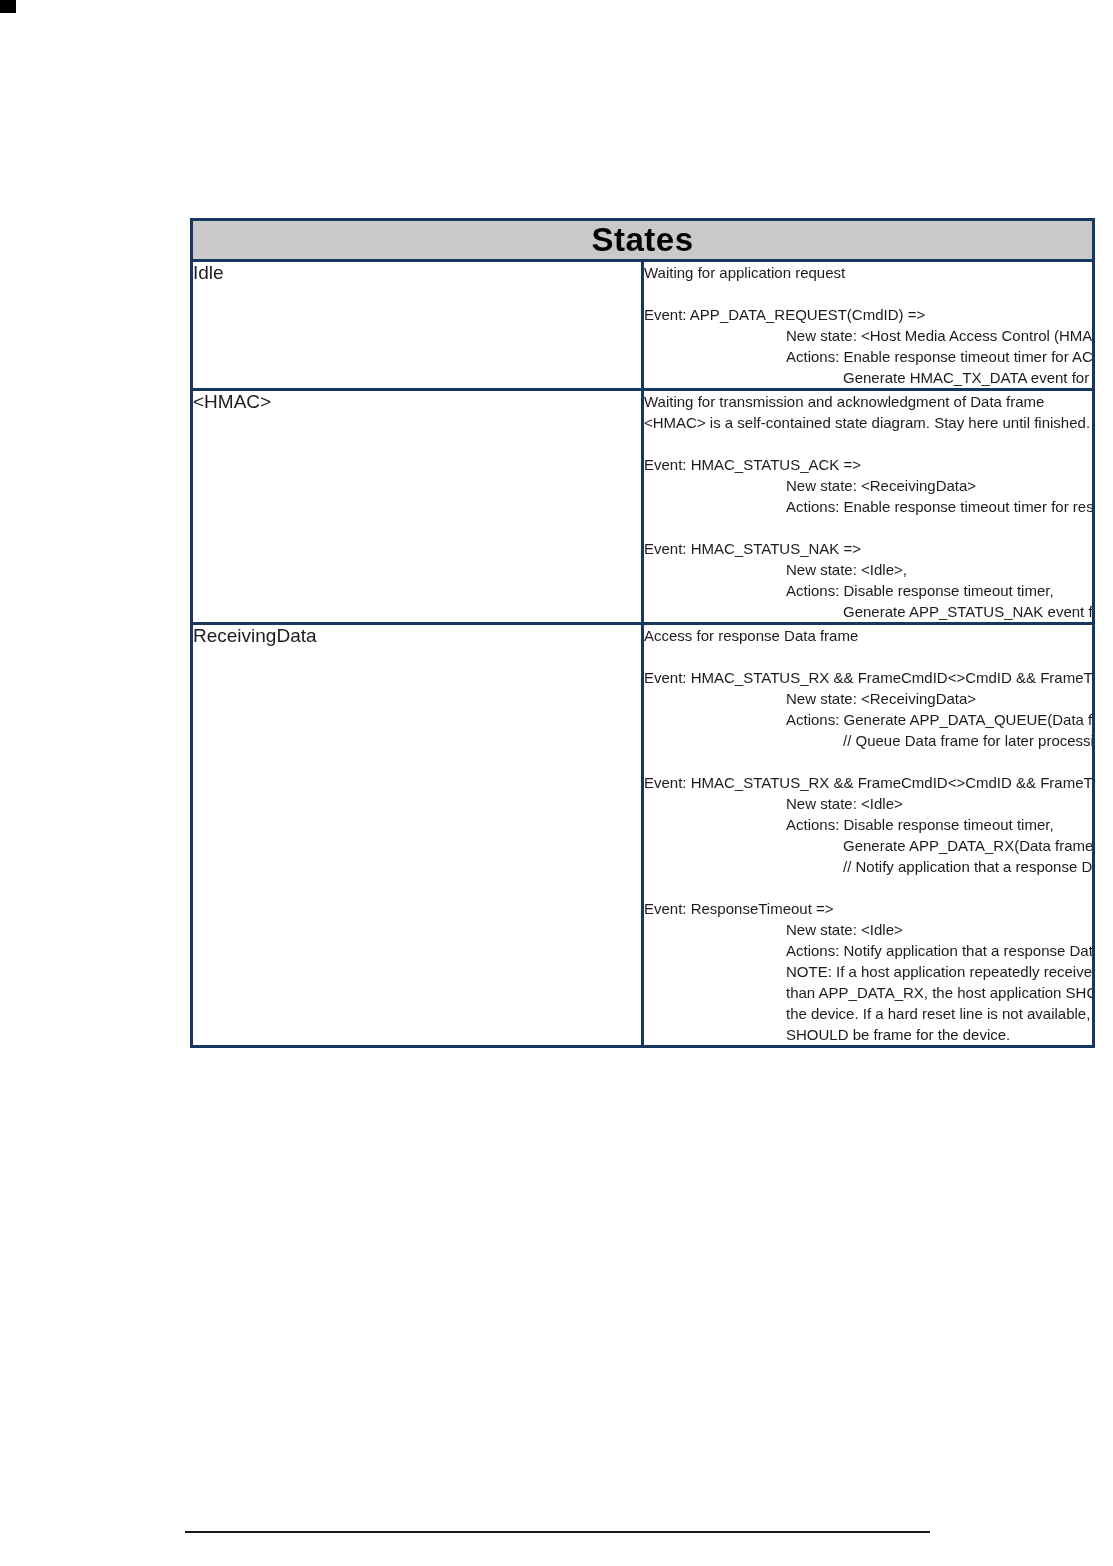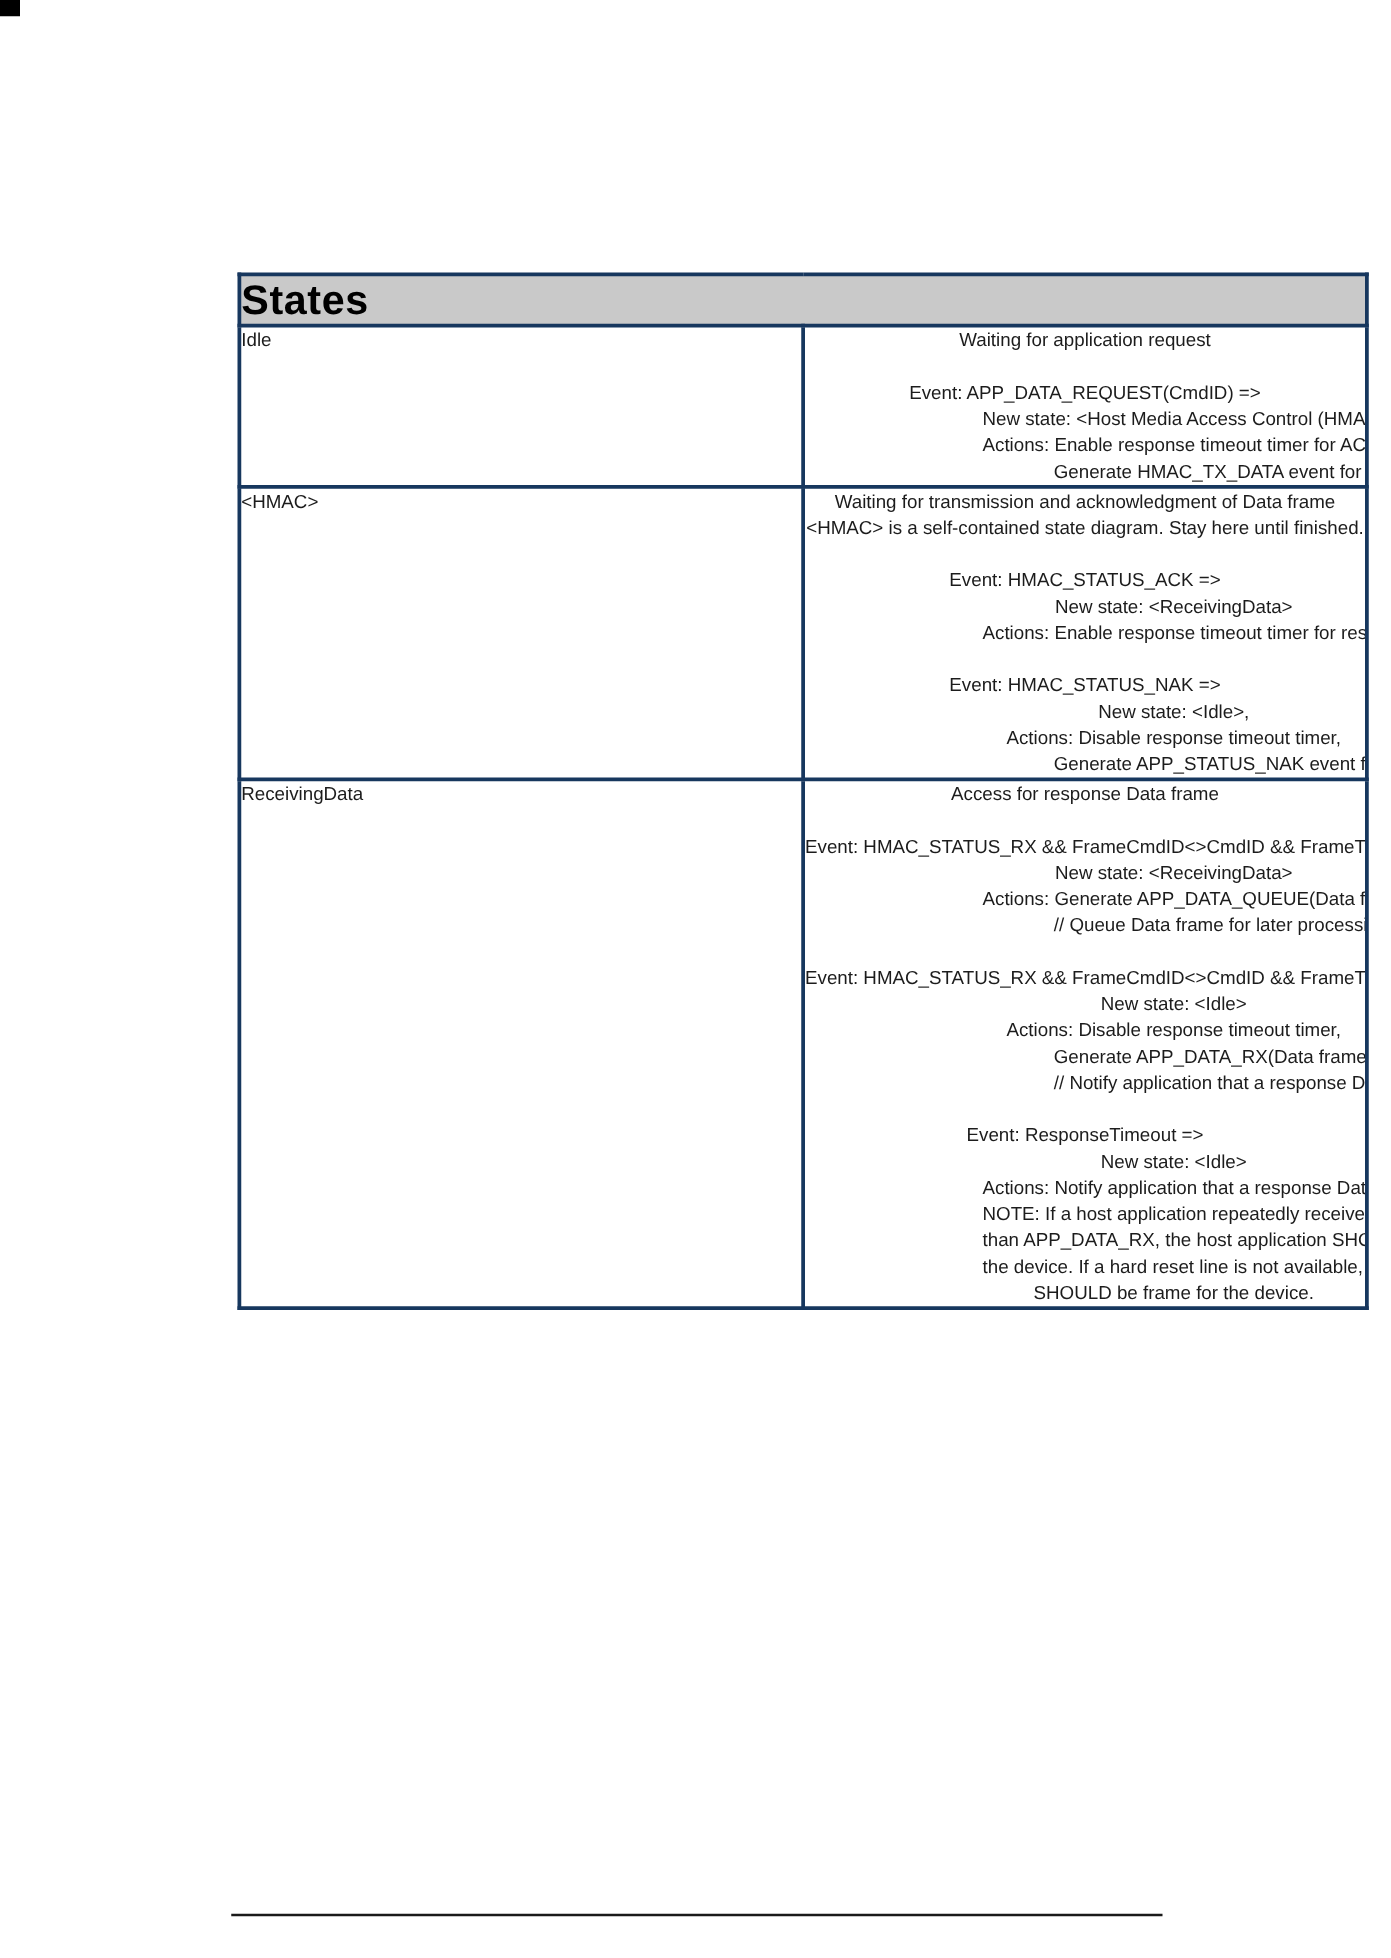--- a/index.html
+++ b/index.html
@@ -20,39 +20,39 @@
     position: absolute; left: 190px; top: 218px; width: 905px;
     border-collapse: collapse; table-layout: fixed;
   }
   .states-table th, .states-table td {
     border: 3px solid #17375e;
     vertical-align: top;
     padding: 0;
   }
   .title-cell {
     background: #c9c9c9;
-    text-align: left;
+    text-align: center;
     font-size: 33px;
     font-weight: bold;
     color: #000;
     padding: 7px 12px 9px 14px;
     letter-spacing: 0.5px;
   }
   .state-cell {
     width: 228px;
     padding: 8px 10px 12px 13px;
-    font-size: 15px;
+    font-size: 19px;
     line-height: 21px;
   }
   .desc-cell {
     padding: 8px 4px 12px 12px;
     font-size: 15px;
     overflow: hidden;
   }
-  .line { white-space: nowrap; line-height: 21px; text-align: center; }
+  .line { white-space: nowrap; line-height: 21px; }
   .indent-0 { padding-left: 0; }
   .indent-1 { padding-left: 142px; }
   .indent-2 { padding-left: 199px; }
   .footer-line {
     position: absolute; left: 185px; top: 1531px;
     width: 745px; height: 2px; background: #1a1a1a;
   }
 </style>
 </head>
 <body>

